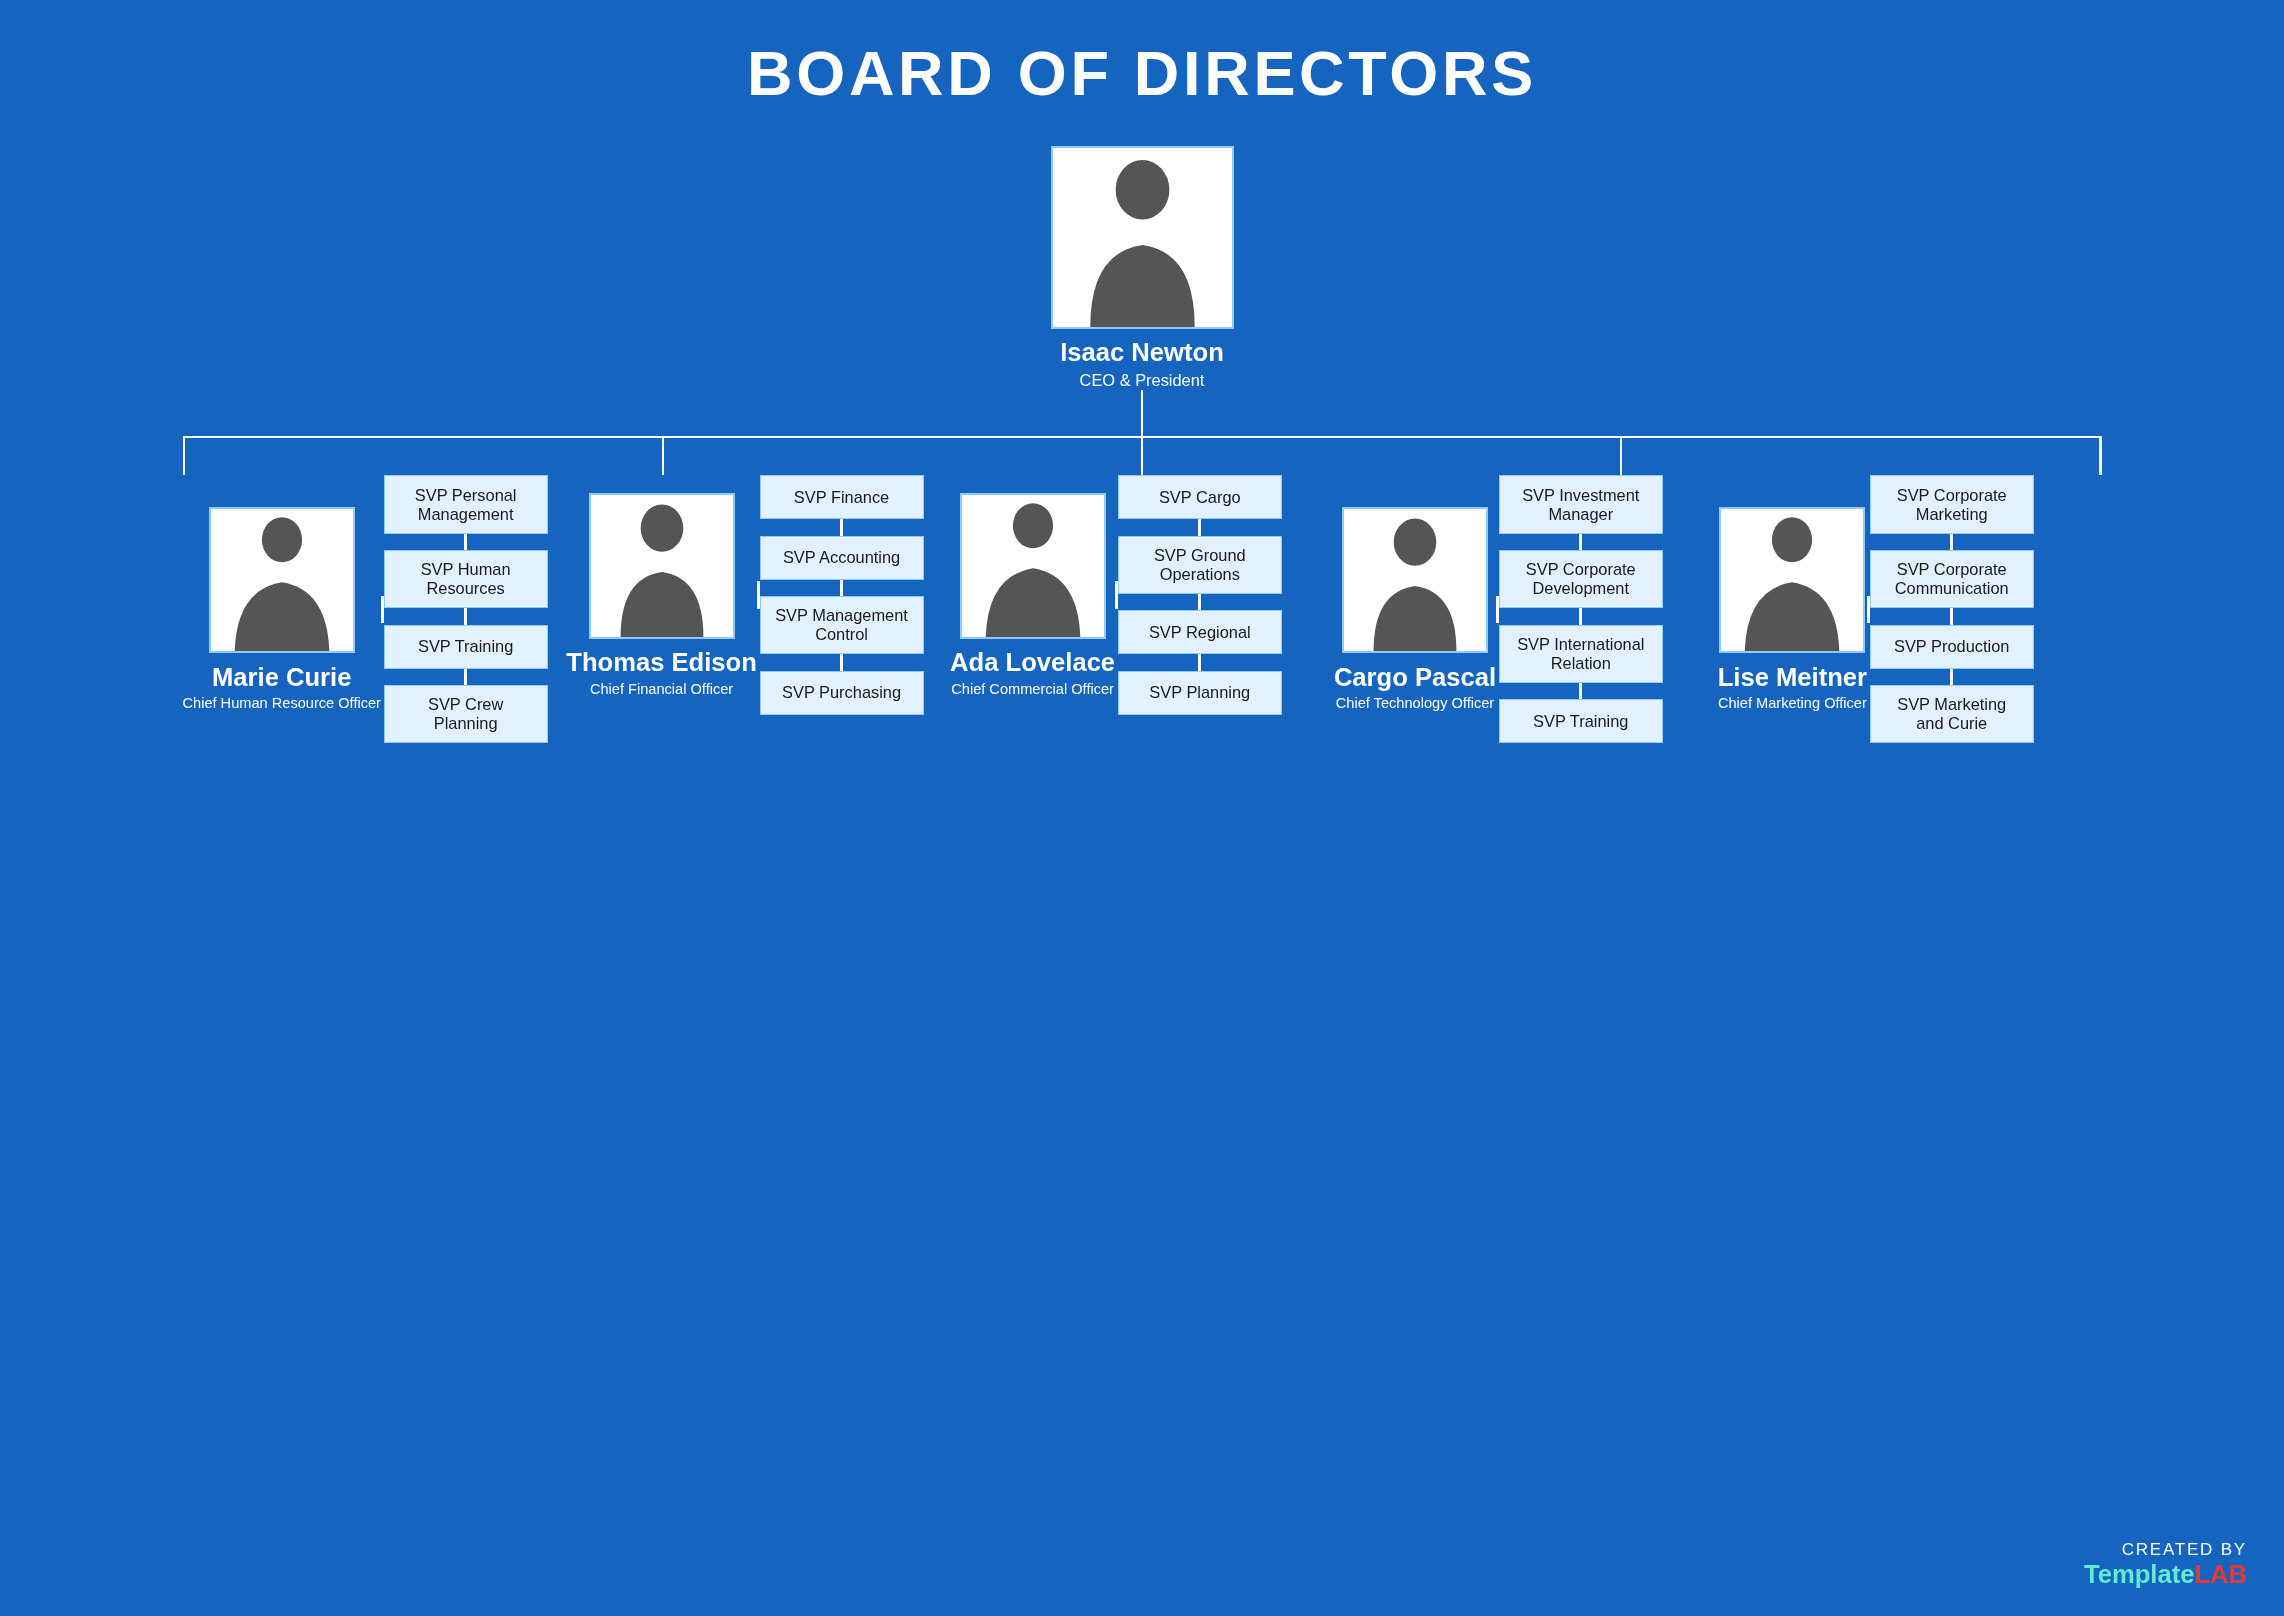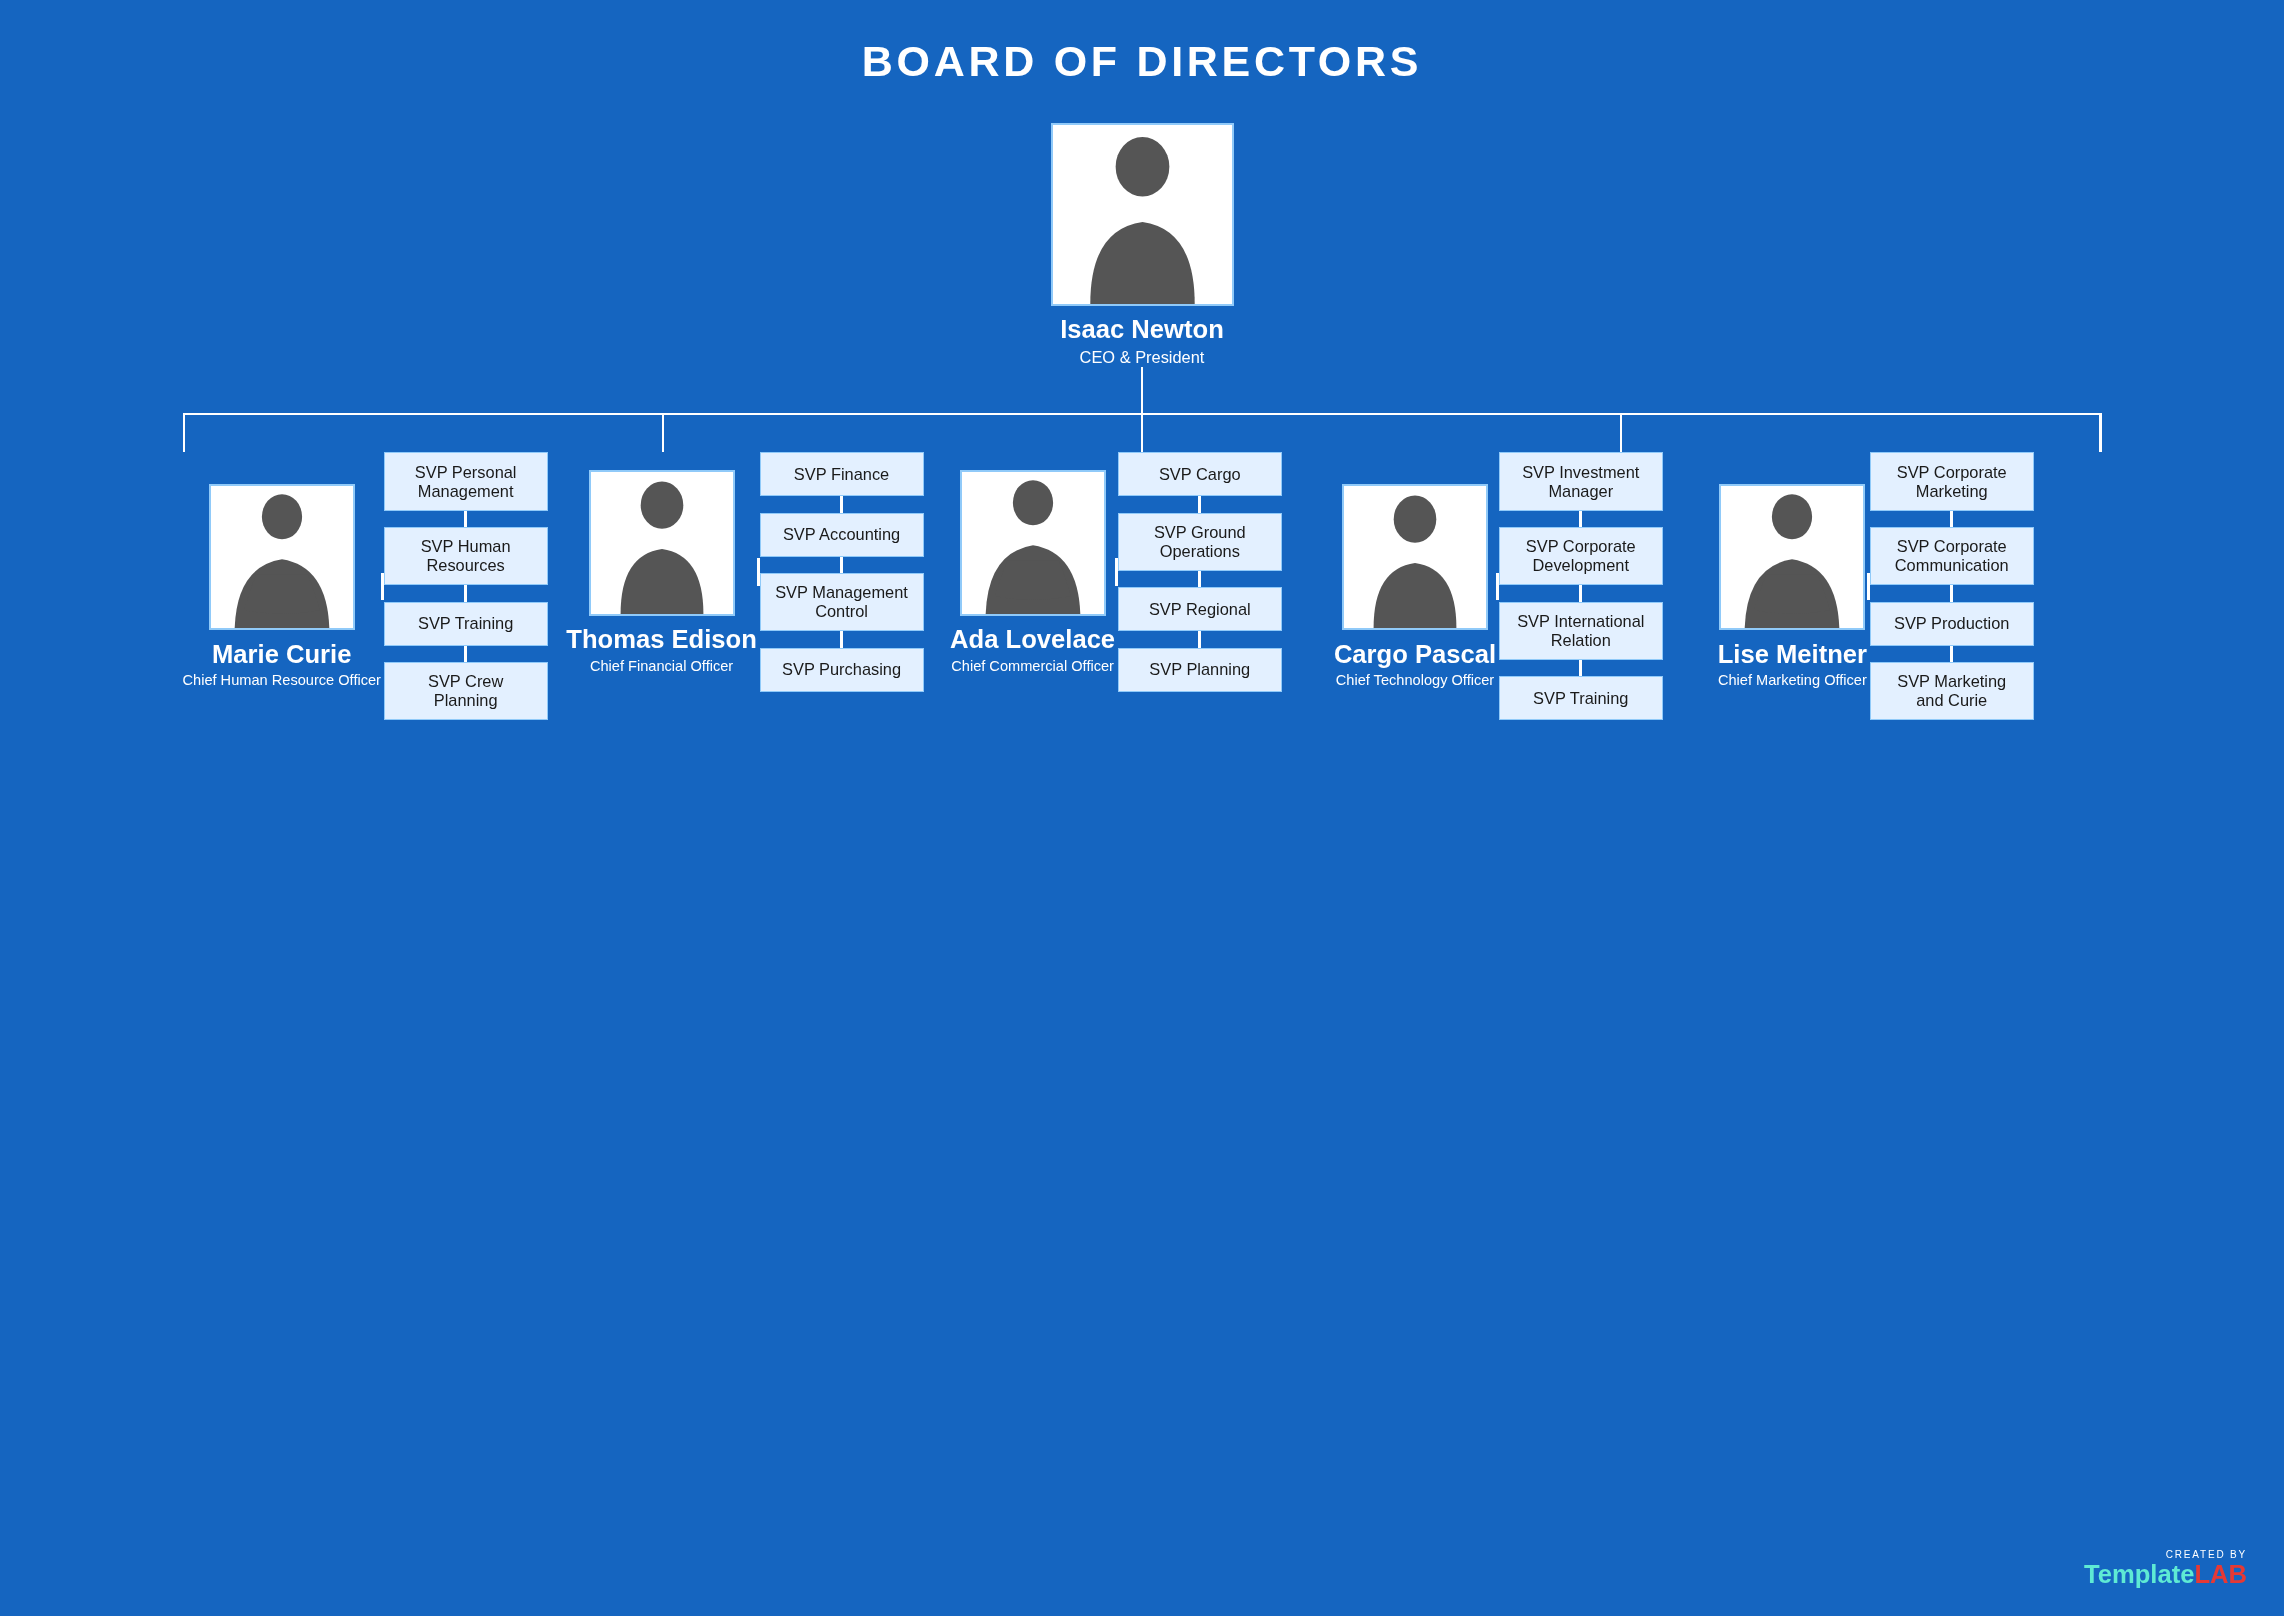--- a/index.html
+++ b/index.html
@@ -8,21 +8,21 @@
       font-family: Arial, sans-serif;
       width: 2284px;
       min-height: 1616px;
       display: flex;
       flex-direction: column;
       align-items: center;
       padding: 37px 18.3px 55px;
     }
     .page-title {
       color: white;
-      font-size: 43px;
+      font-size: 63px;
       font-weight: bold;
       letter-spacing: 3.7px;
       margin-bottom: 37px;
     }
     .org-chart {
       display: flex;
       flex-direction: column;
       align-items: center;
       width: 100%;
     }
@@ -252,18 +252,18 @@
         <div class="svp-box">SVP Production</div>
         <div style="width:2.7px;background:white;height:16.4px;"></div>
         <div class="svp-box">SVP Marketing and Curie</div>
       </div>
     </div>
 
   </div>
 </div>
 
 <div style="position:fixed;bottom:27.4px;right:37px;display:flex;flex-direction:column;align-items:flex-end;">
-  <span style="color:white;font-size:10px;letter-spacing:1.8px;">CREATED BY</span>
+  <span style="color:white;font-size:17px;letter-spacing:1.8px;">CREATED BY</span>
   <span style="font-size:25.6px;font-weight:bold;">
     <span style="color:#5eead4;">Template</span><span style="color:#e53935;">LAB</span>
   </span>
 </div>
 
 
 </body></html>

